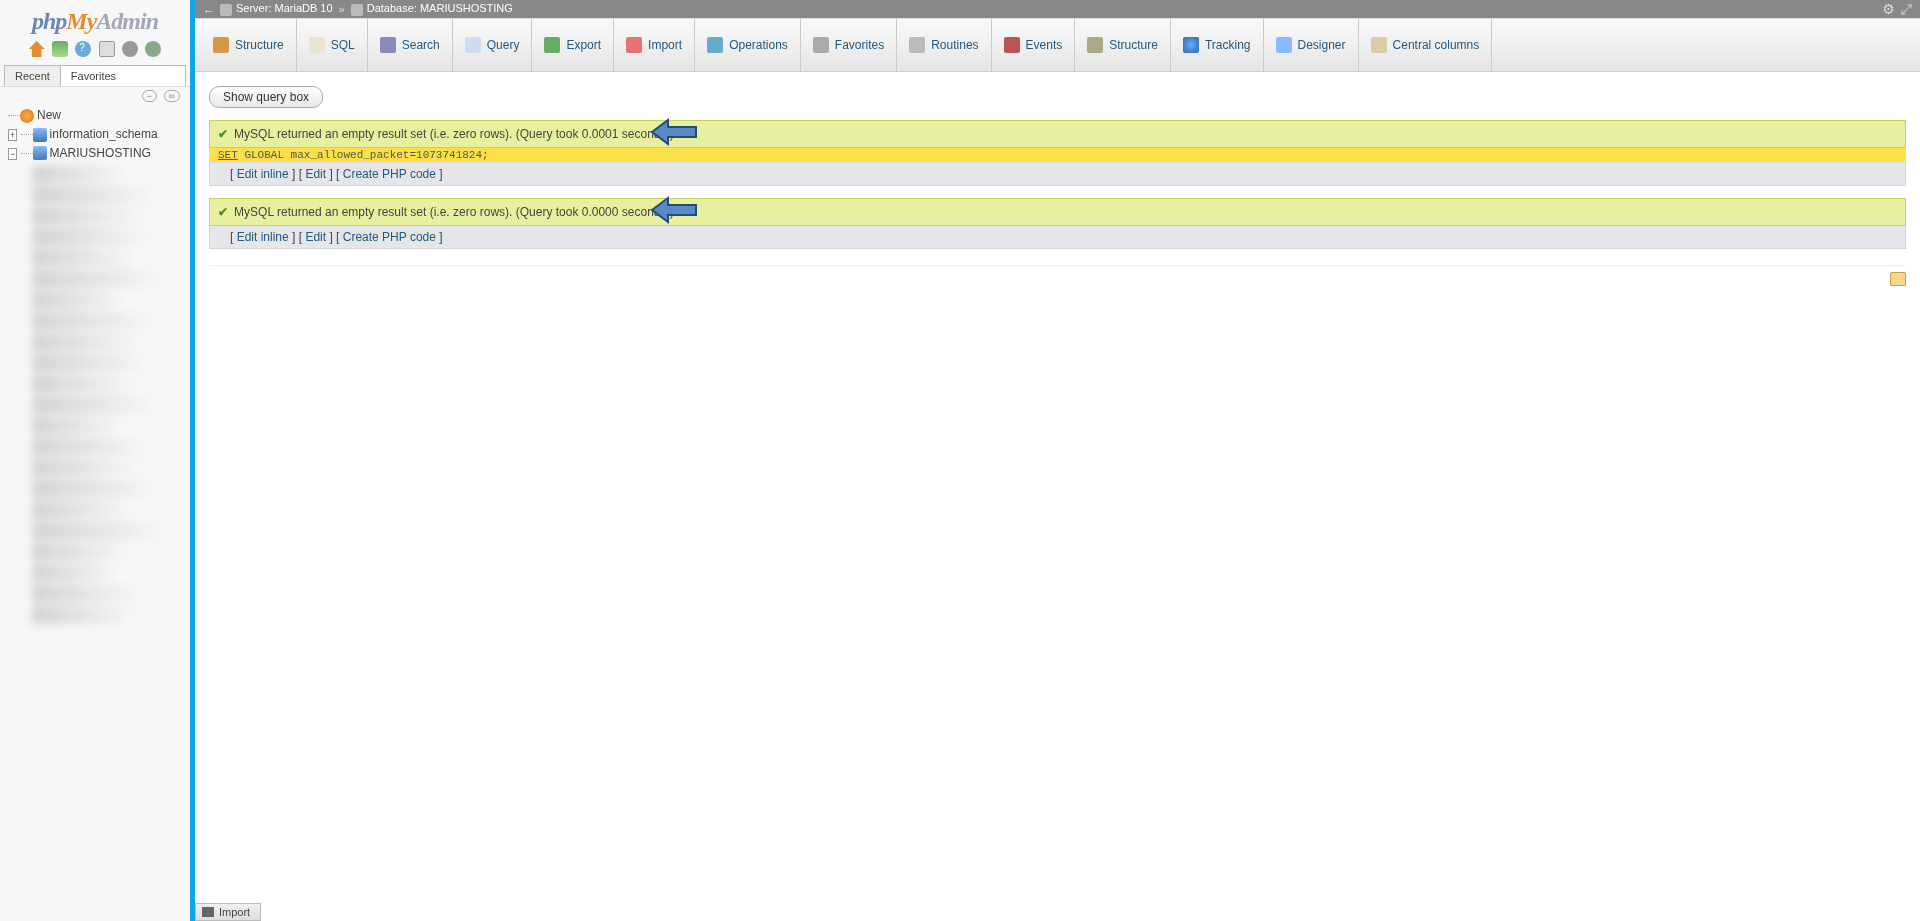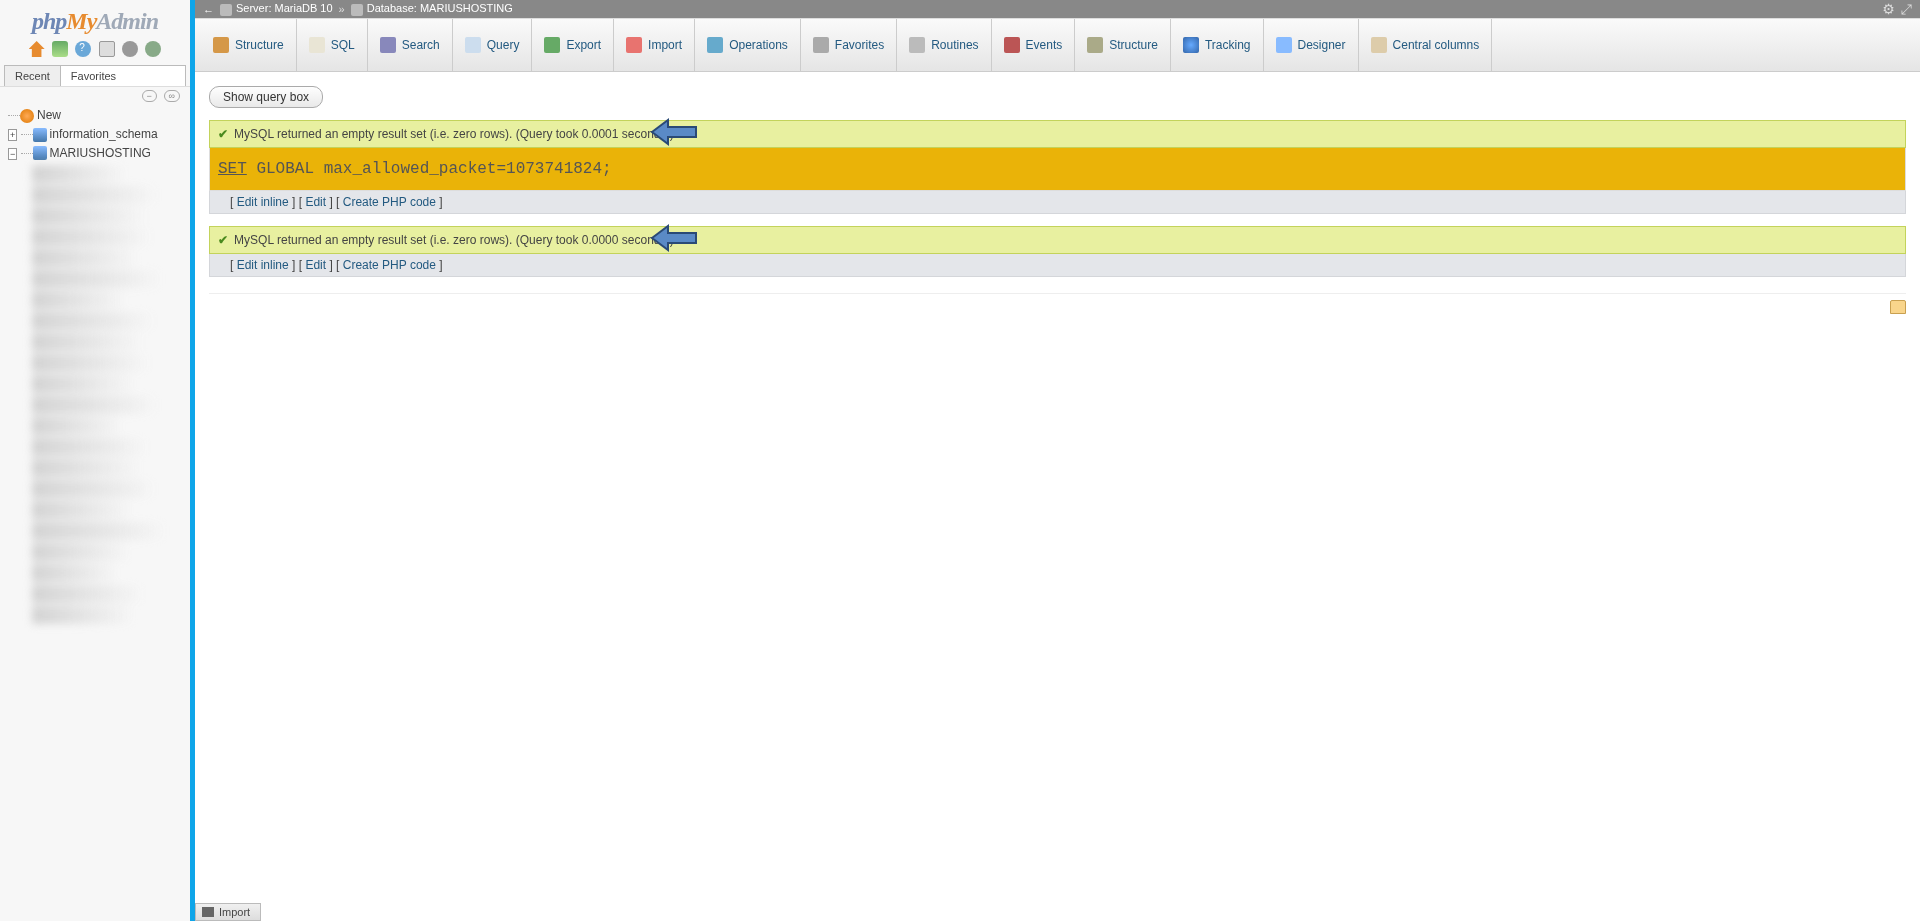--- a/index.html
+++ b/index.html
@@ -68,21 +68,21 @@
 .t-central { background: #dca; }
 
 #content { flex: 1; padding: 14px; overflow: auto; position: relative; }
 
 .btn { background: linear-gradient(#fefefe,#e9e9e9); border: 1px solid #aaa; border-radius: 10px; padding: 3px 13px; cursor: pointer; font-size: 12px; color: #333; }
 
 .result-success { background: #e8f0a0; border: 1px solid #c3d35b; padding: 6px 8px; margin-top: 12px; display: flex; align-items: center; position: relative; }
 .result-success .check { color: #4a8a1e; font-weight: bold; margin-right: 6px; }
 .result-success .msg { color: #444; font-size: 12px; }
 
-.sql-box { background: #eab308; border: 1px solid #ddd; border-top: none; padding: 12px 8px; font-family: 'Courier New', monospace; font-size: 16px; color: #555; }
+.sql-box { background: #fde047; border: 1px solid #ddd; border-top: none; padding: 1px 8px; font-family: 'Courier New', monospace; font-size: 11px; color: #555; }
 .sql-box .kw { text-decoration: underline; color: #555; }
 
 .links-row { background: #e4e6ea; border: 1px solid #d4d6da; border-top: none; padding: 4px 20px; font-size: 12px; }
 .links-row a { color: #235a81; text-decoration: none; cursor: pointer; }
 
 .arrow-annot { position: absolute; width: 48px; height: 30px; pointer-events: none; }
 .arrow-annot svg { width: 100%; height: 100%; }
 
 #bookmark-box { text-align: right; margin-top: 16px; padding-top: 6px; border-top: 1px solid #eee; }
 #bookmark-box span { display: inline-block; width: 16px; height: 14px; background: #f9d58b; border: 1px solid #c9a050; border-radius: 2px 2px 0 0; cursor: pointer; }

